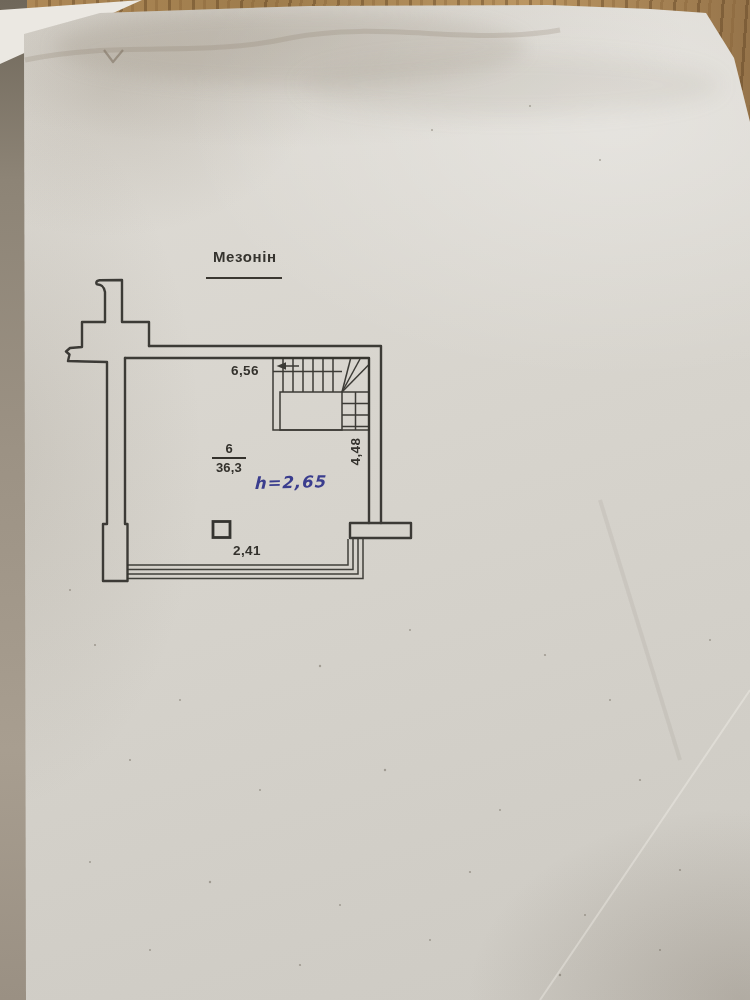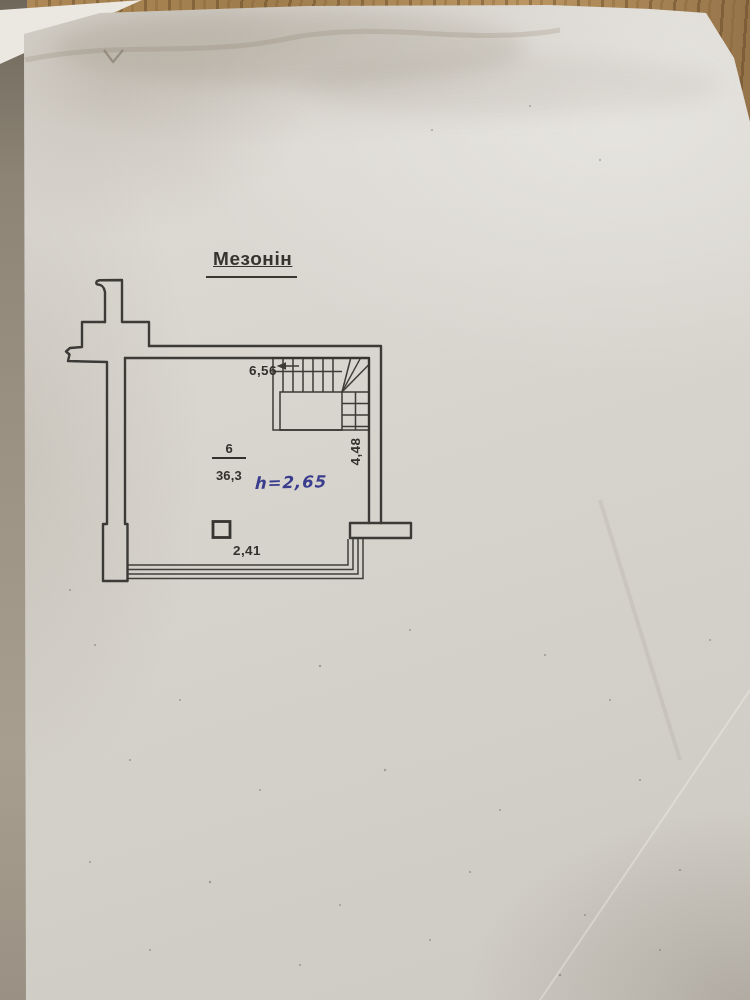--- a/index.html
+++ b/index.html
@@ -37,30 +37,30 @@
       radial-gradient(560px 150px at 38% 4%, rgba(128,117,99,.22), rgba(128,117,99,0) 72%),
       radial-gradient(300px 210px at 14% 9%, rgba(130,118,100,.20), rgba(130,118,100,0) 70%),
       radial-gradient(430px 300px at 99% 100%, rgba(104,92,78,.28), rgba(104,92,78,0) 64%),
       radial-gradient(280px 500px at 0% 45%, rgba(118,108,92,.16), rgba(118,108,92,0) 72%),
       linear-gradient(163deg,#e0ddd7 0%,#d7d4cd 46%,#cdcac3 100%);
   }
   .plan-svg{position:absolute;left:0;top:0;width:750px;height:1000px;}
   
   .plan-title{
     position:absolute;left:206px;top:248px;
-    font-size:19px;font-weight:700;letter-spacing:.6px;color:#35332e;
-    padding:0 5px 6px 7px;border-bottom:2.5px solid #3a3731;text-decoration:underline;
+    font-size:15px;font-weight:700;letter-spacing:.6px;color:#35332e;
+    padding:0 5px 12px 7px;border-bottom:2.5px solid #3a3731;
   }
   .dim{position:absolute;font-size:13.5px;font-weight:700;letter-spacing:.4px;color:#33312c;}
-  .dim-top{left:231px;top:363px;margin-left:18px;}
+  .dim-top{left:231px;top:363px;}
   .dim-bottom{left:233px;top:543px;}
   .dim-right{left:337px;top:444px;width:36px;text-align:center;transform:rotate(-90deg);}
   .room-label{position:absolute;left:212px;top:441px;width:34px;text-align:center;color:#33312c;}
   .room-number{display:block;font-size:13px;font-weight:700;padding-bottom:1px;border-bottom:2.2px solid #33312c;}
-  .room-area{display:block;font-size:13px;font-weight:700;padding-top:9px;letter-spacing:.2px;}
+  .room-area{display:block;font-size:13px;font-weight:700;padding-top:1px;letter-spacing:.2px;}
   .hnote{
     position:absolute;left:255px;top:473px;
     font-family:"DejaVu Sans", sans-serif;font-style:italic;
     font-size:16.5px;font-weight:600;letter-spacing:1px;color:#3a3d8e;
     transform:rotate(-1.5deg) skewX(-4deg);
   }
   
   .stain-top{
     position:absolute;left:55px;top:10px;width:470px;height:75px;border-radius:50%;
     background:rgba(146,134,114,.18);filter:blur(9px);

